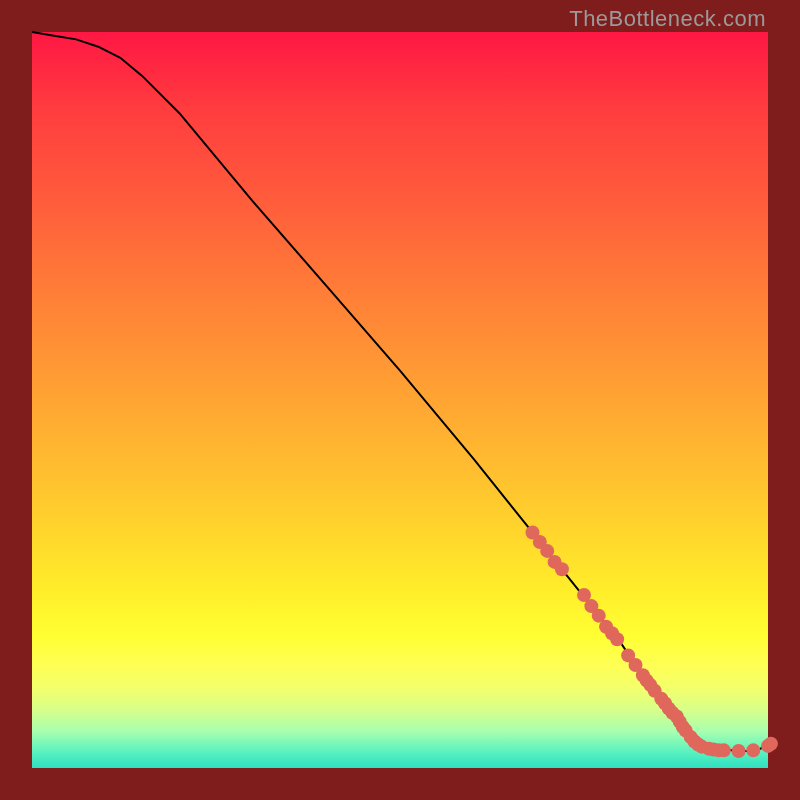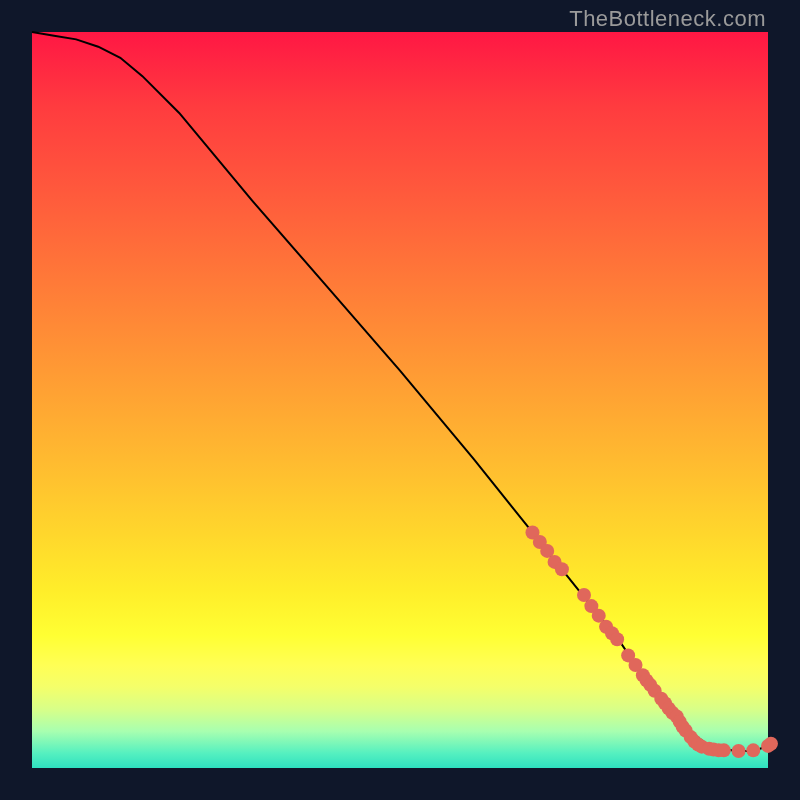--- a/index.html
+++ b/index.html
@@ -8,21 +8,21 @@
     width: 800px;
     height: 800px;
     overflow: hidden;
     background: #000;
     font-family: Arial, Helvetica, sans-serif;
   }
   .frame {
     position: relative;
     width: 800px;
     height: 800px;
-    background: #0f172a;
+    background: #7f1d1d;
   }
   .plot {
     position: absolute;
     left: 32px;
     top: 32px;
     width: 736px;
     height: 736px;
     background: linear-gradient(
       to bottom,
       #ff1744 0%,

